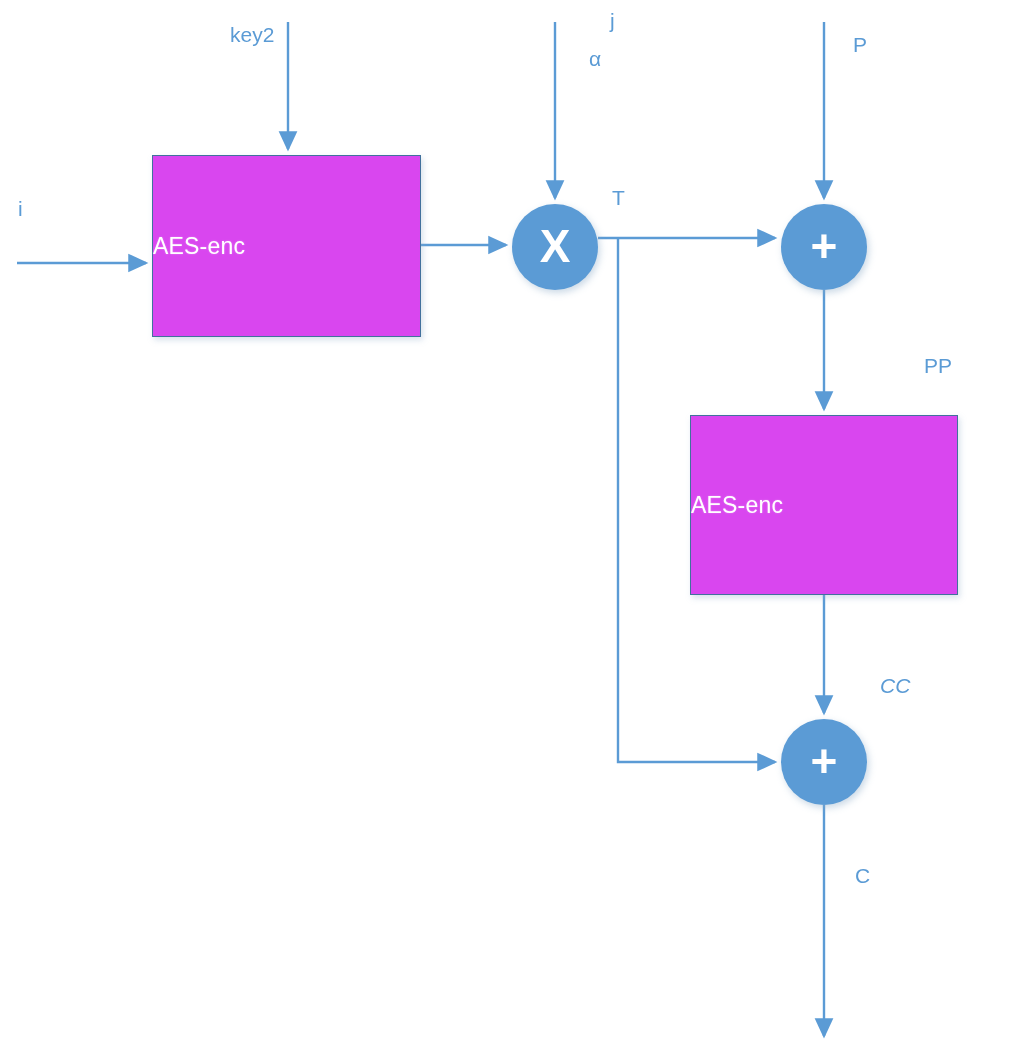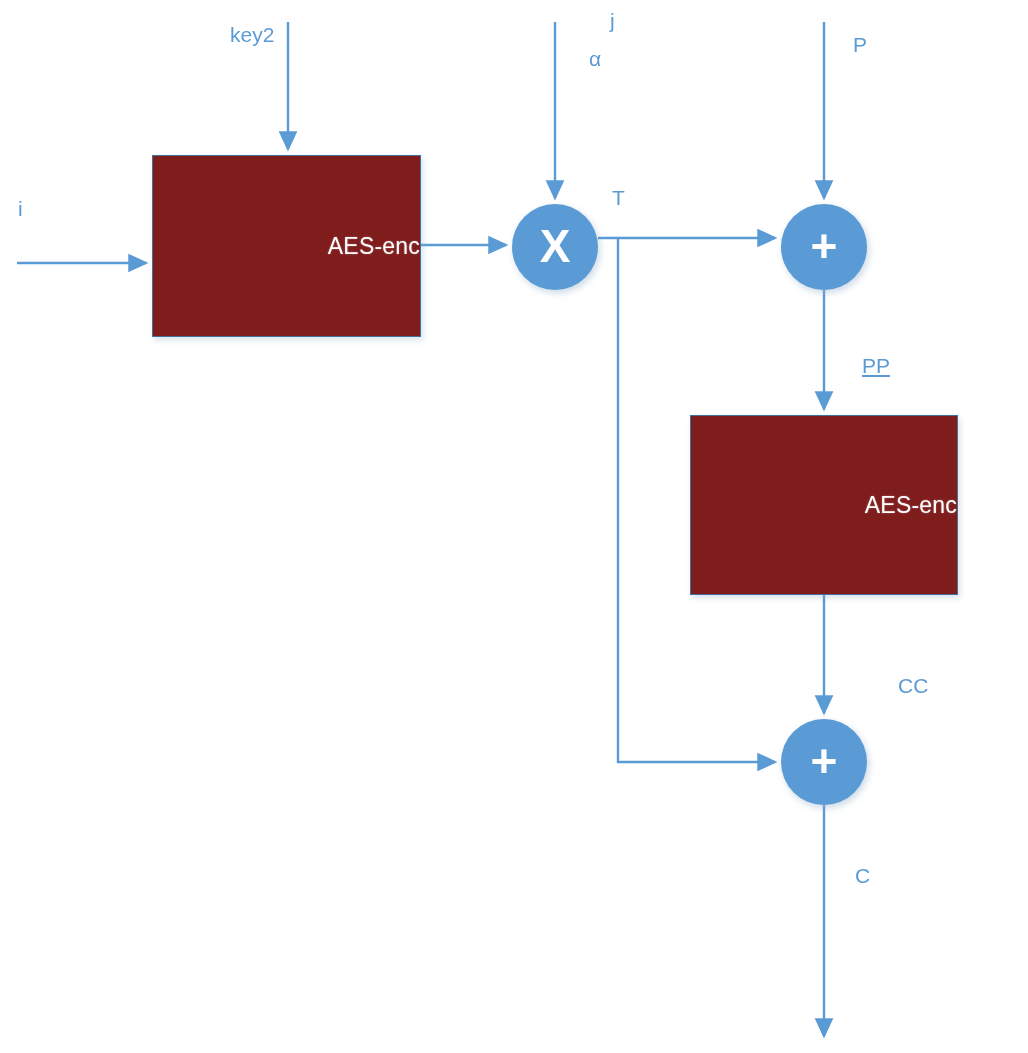--- a/index.html
+++ b/index.html
@@ -21,26 +21,26 @@
   #diagram-svg {
     position: absolute;
     left: 0;
     top: 0;
     width: 1028px;
     height: 1053px;
     display: block;
   }
   .node-box {
     position: absolute;
-    background: #7f1d1d;
+    background: #d946ef;
     border: 1px solid #41719C;
     box-sizing: border-box;
     display: flex;
     align-items: center;
-    justify-content: flex-end;
+    justify-content: flex-start;
     box-shadow: 2px 3px 6px rgba(140,170,200,0.35);
   }
   .node-box-label {
     color: #FFFFFF;
     font-size: 23px;
     font-family: "Liberation Sans", sans-serif;
     letter-spacing: 0.2px;
     text-shadow: 0 0 2px rgba(255,255,255,0.35);
     white-space: nowrap;
   }
@@ -134,19 +134,19 @@
   <span class="edge-label" style="left:230px; top:24px;">key2</span>
 
   <span class="edge-label" style="left:610px; top:10px;">j</span>
 
   <span class="edge-label" style="left:589px; top:48px;">α</span>
 
   <span class="edge-label" style="left:612px; top:187px;">T</span>
 
   <span class="edge-label" style="left:853px; top:34px;">P</span>
 
-  <span class="edge-label" style="left:862px; top:355px;text-decoration:underline;">PP</span>
+  <span class="edge-label" style="left:924px; top:355px;">PP</span>
 
-  <span class="edge-label" style="left:898px; top:675px;">CC</span>
+  <span class="edge-label" style="left:880px; top:675px;font-style:italic;">CC</span>
 
   <span class="edge-label" style="left:855px; top:865px;">C</span>
 
 </div>
 
 </body></html>

